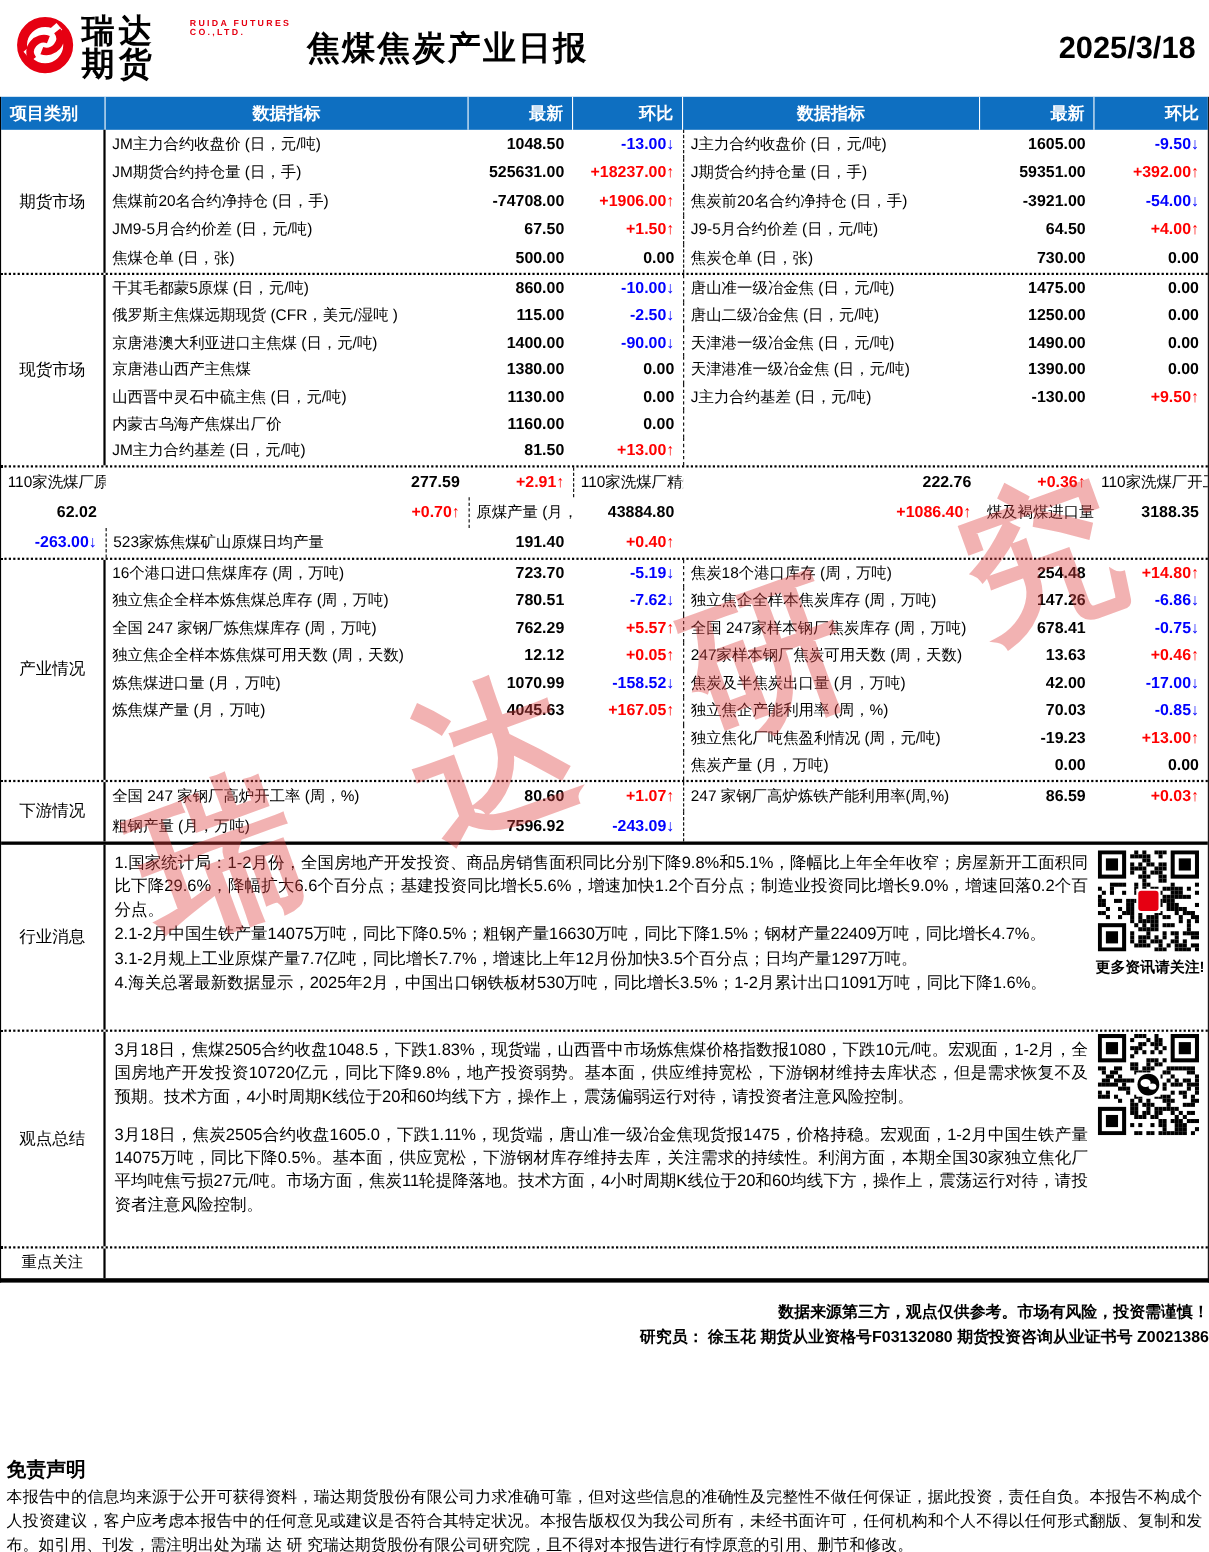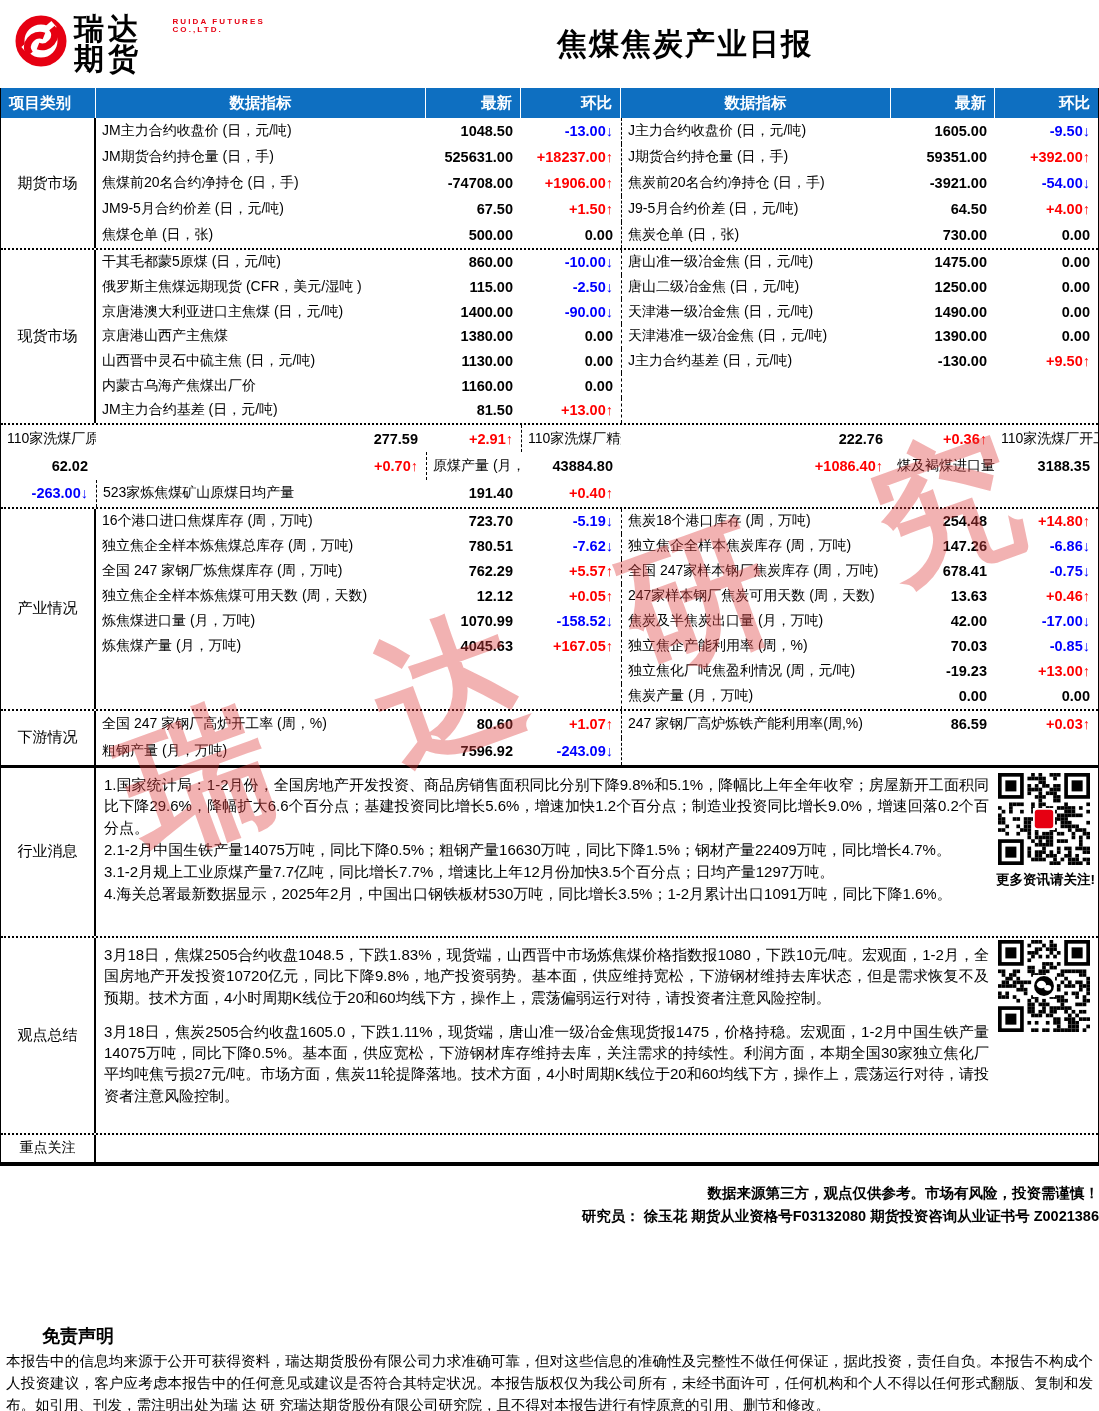--- a/index.html
+++ b/index.html
@@ -5,21 +5,21 @@
   html,body{margin:0;padding:0;background:#fff;}
   body{font-family:"Liberation Sans","DejaVu Sans",sans-serif;color:#000;}
   .page{position:relative;width:1099px;height:1411px;background:#fff;overflow:hidden;}
 
   
   .rep-header{display:flex;align-items:center;height:88px;padding:0 8px 0 14px;box-sizing:border-box;}
   .logo{display:flex;align-items:flex-start;gap:6px;width:265px;}
   .logo-txt{display:flex;flex-direction:row;line-height:1;}
   .logo-cn{font-size:30px;font-weight:700;letter-spacing:4px;}
   .logo-en{font-size:8px;color:#e60012;letter-spacing:2.1px;margin-top:4px;font-weight:700;}
-  .rep-title{flex:1;text-align:center;font-size:30px;font-weight:700;letter-spacing:2px;}
+  .rep-title{flex:1;font-size:30px;font-weight:700;letter-spacing:2px;}
   .rep-date{width:190px;text-align:right;font-size:28px;font-weight:700;padding-right:4px;}
 
   
   .tbl{border-left:1px solid #000;border-right:1px solid #000;border-bottom:4px solid #000;position:relative;}
   .thead{display:grid;grid-template-columns:95px 330px 95px 100px 270px 104px 103px;height:30px;background:#0e6fc1;color:#fff;font-weight:700;font-size:15.5px;}
   .thead>div{display:flex;align-items:center;border-right:1px solid #fff;box-sizing:border-box;}
   .thead>div:last-child{border-right:none;}
   .th-cat{padding-left:8px;}
   .th-ind{justify-content:center;}
   .th-num{justify-content:flex-end;padding-right:8px;}
@@ -45,21 +45,21 @@
   .qr-box svg{display:block;width:92px;height:92px;margin:0 auto;}
   .qr-caption{font-size:13.5px;font-weight:700;margin-top:6px;white-space:nowrap;}
   .qr2-box{position:absolute;top:2px;right:5px;width:96px;}
 
   
   .watermark{position:absolute;left:130px;top:620px;transform:rotate(-20deg);transform-origin:left center;font-size:145px;font-weight:700;letter-spacing:120px;color:rgba(222,62,62,0.40);white-space:nowrap;pointer-events:none;z-index:5;}
 
   
   .foot-note{margin-top:16px;text-align:right;font-size:14.5px;font-weight:700;line-height:1.6;}
   .disclaimer{margin-top:96px;padding:0 6px;}
-  .disc-title{font-size:18px;font-weight:700;margin-bottom:3px;margin-left:36px;}
+  .disc-title{font-size:18px;font-weight:700;margin-bottom:3px;}
   .disc-body{font-size:14.5px;line-height:1.5;text-align:justify;}
 </style>
 </head>
 <body>
 
 <div class="page">
 
   <div class="rep-header">
     <div class="logo">
       <span>
@@ -69,20 +69,21 @@
           <path d="M16 40 C8 30 20 18 30 22" stroke="#e60012" stroke-width="7" fill="none"></path>
           <path d="M38 14 C46 24 34 36 24 32" stroke="#e60012" stroke-width="7" fill="none"></path>
         </svg>
       </span>
       <span class="logo-txt">
         <span class="logo-cn">瑞达期货</span>
         <span class="logo-en">RUIDA FUTURES CO.,LTD.</span>
       </span>
     </div>
     <div class="rep-title">焦煤焦炭产业日报</div>
+    <div class="rep-date">2025/3/18</div>
   </div>
 
   <div class="tbl">
     <div class="watermark">瑞达研究</div>
 
     <div class="thead">
       <div class="th-cat">项目类别</div>
       <div class="th-ind">数据指标</div>
       <div class="th-num">最新</div>
       <div class="th-num">环比</div>

